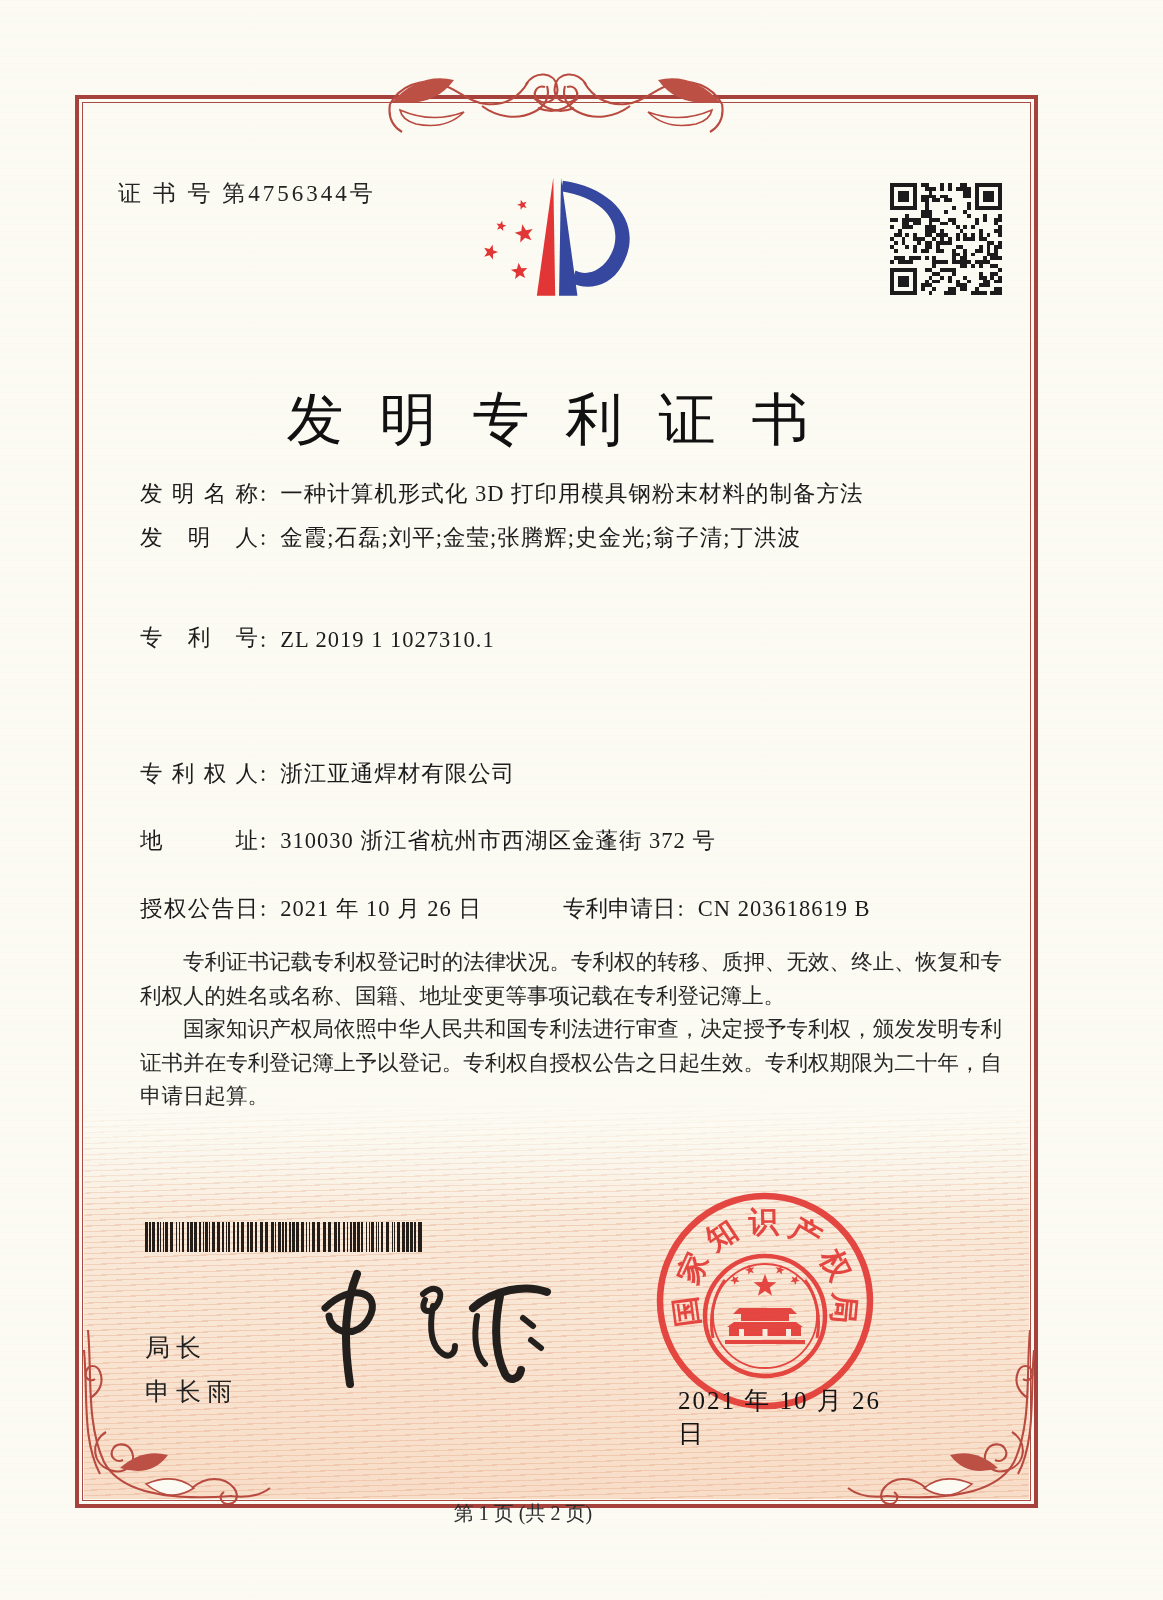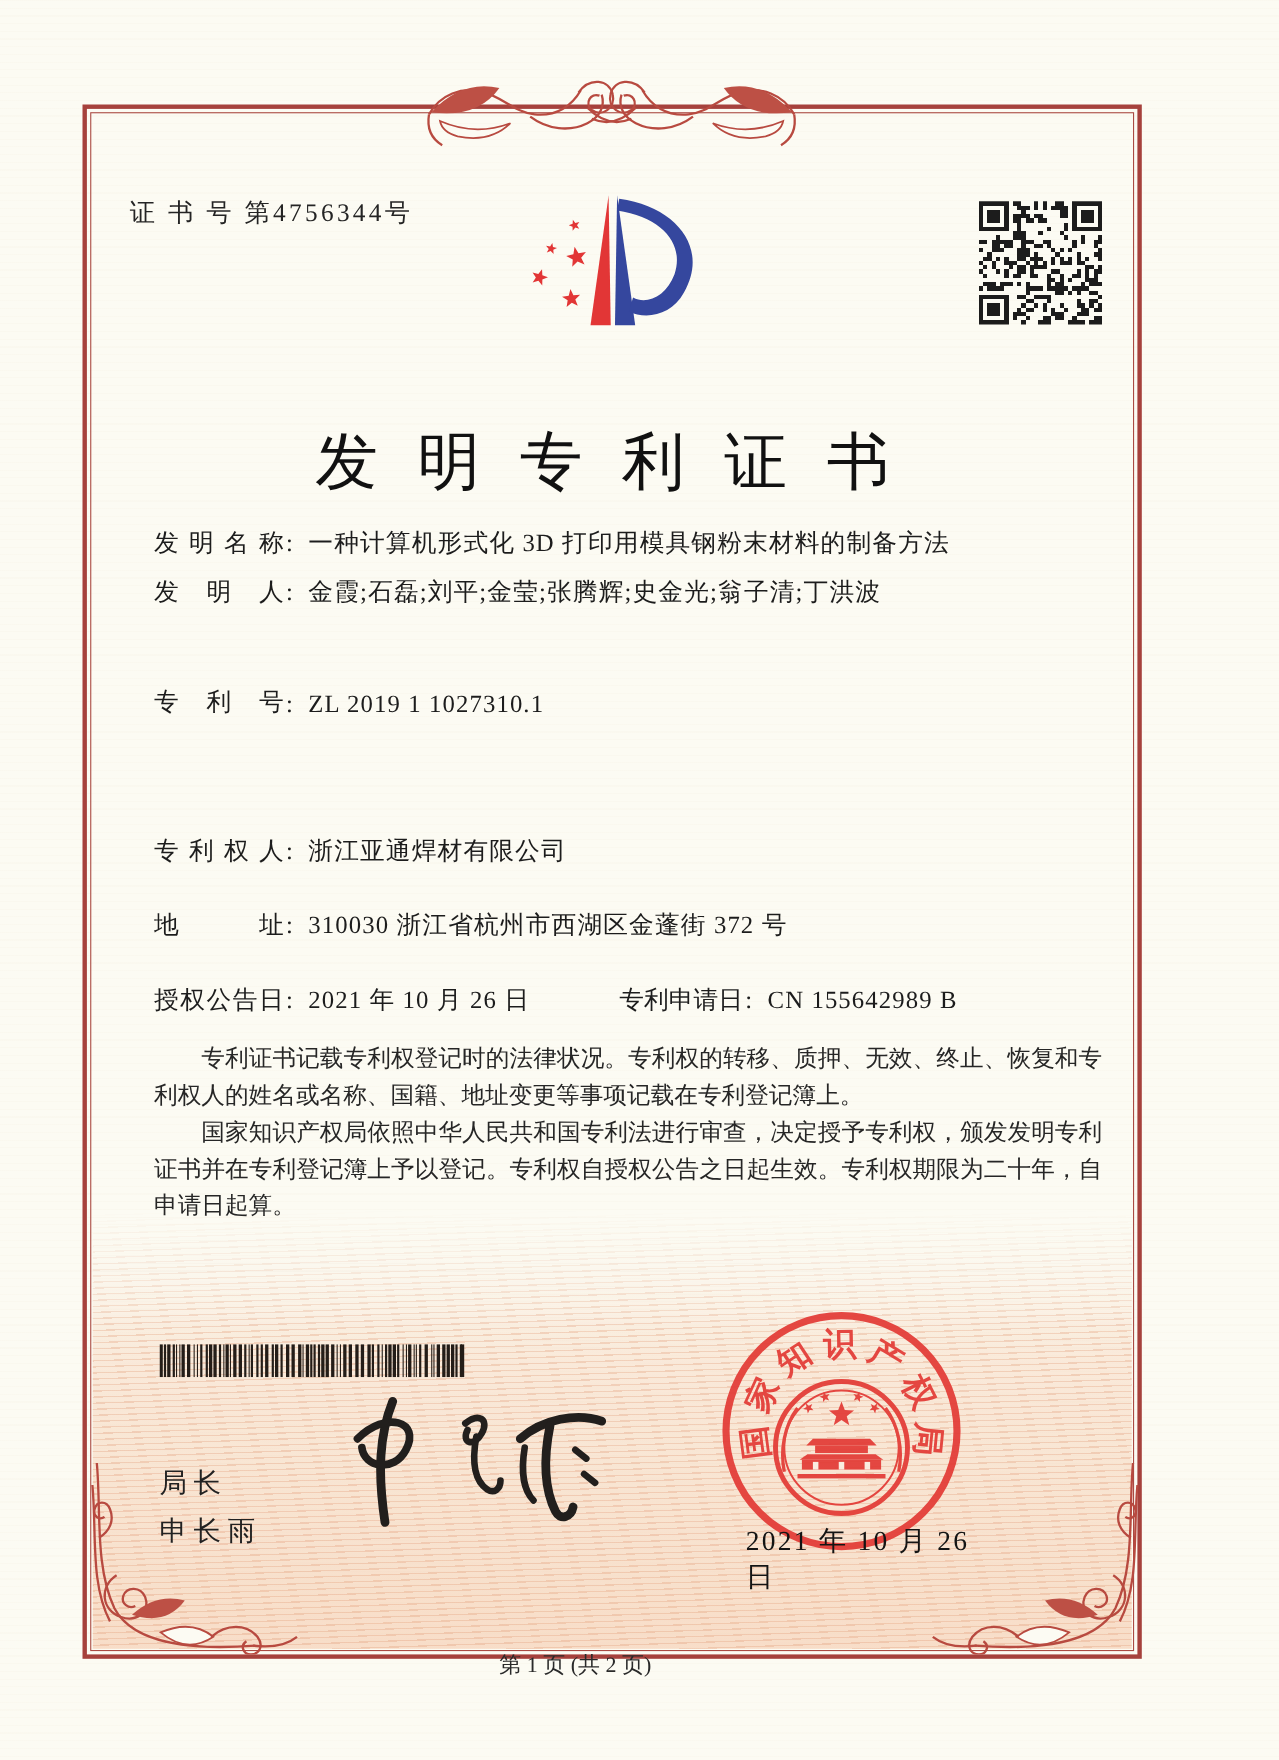--- a/index.html
+++ b/index.html
@@ -403,21 +403,21 @@
     <span class="flabel">专利权人</span><span class="fcolon">:</span><span class="fvalue">浙江亚通焊材有限公司</span>
   </div>
   <div class="row" style="top:825px">
     <span class="flabel">地址</span><span class="fcolon">:</span><span class="fvalue">310030 浙江省杭州市西湖区金蓬街 372 号</span>
   </div>
   <div class="row" style="top:893px">
     <span>
       <span class="flabel">授权公告日</span><span class="fcolon">:</span><span class="fvalue">2021 年 10 月 26 日</span>
     </span>
     <span class="grant2">
-      <span>专利申请日</span><span class="fcolon">:</span><span class="fvalue">CN 155642989 B</span>
+      <span>专利申请日</span><span class="fcolon">:</span><span class="fvalue">CN 203618619 B</span>
     </span>
   </div>
 
   <div class="paras">
     <p>专利证书记载专利权登记时的法律状况。专利权的转移、质押、无效、终止、恢复和专利权人的姓名或名称、国籍、地址变更等事项记载在专利登记簿上。</p>
     <p>国家知识产权局依照中华人民共和国专利法进行审查，决定授予专利权，颁发发明专利证书并在专利登记簿上予以登记。专利权自授权公告之日起生效。专利权期限为二十年，自申请日起算。</p>
   </div>
 
   <svg class="barcode" id="barcode" viewBox="0 0 278 30" preserveAspectRatio="none">
       <rect x="0" y="0" width="3" height="30"></rect>

